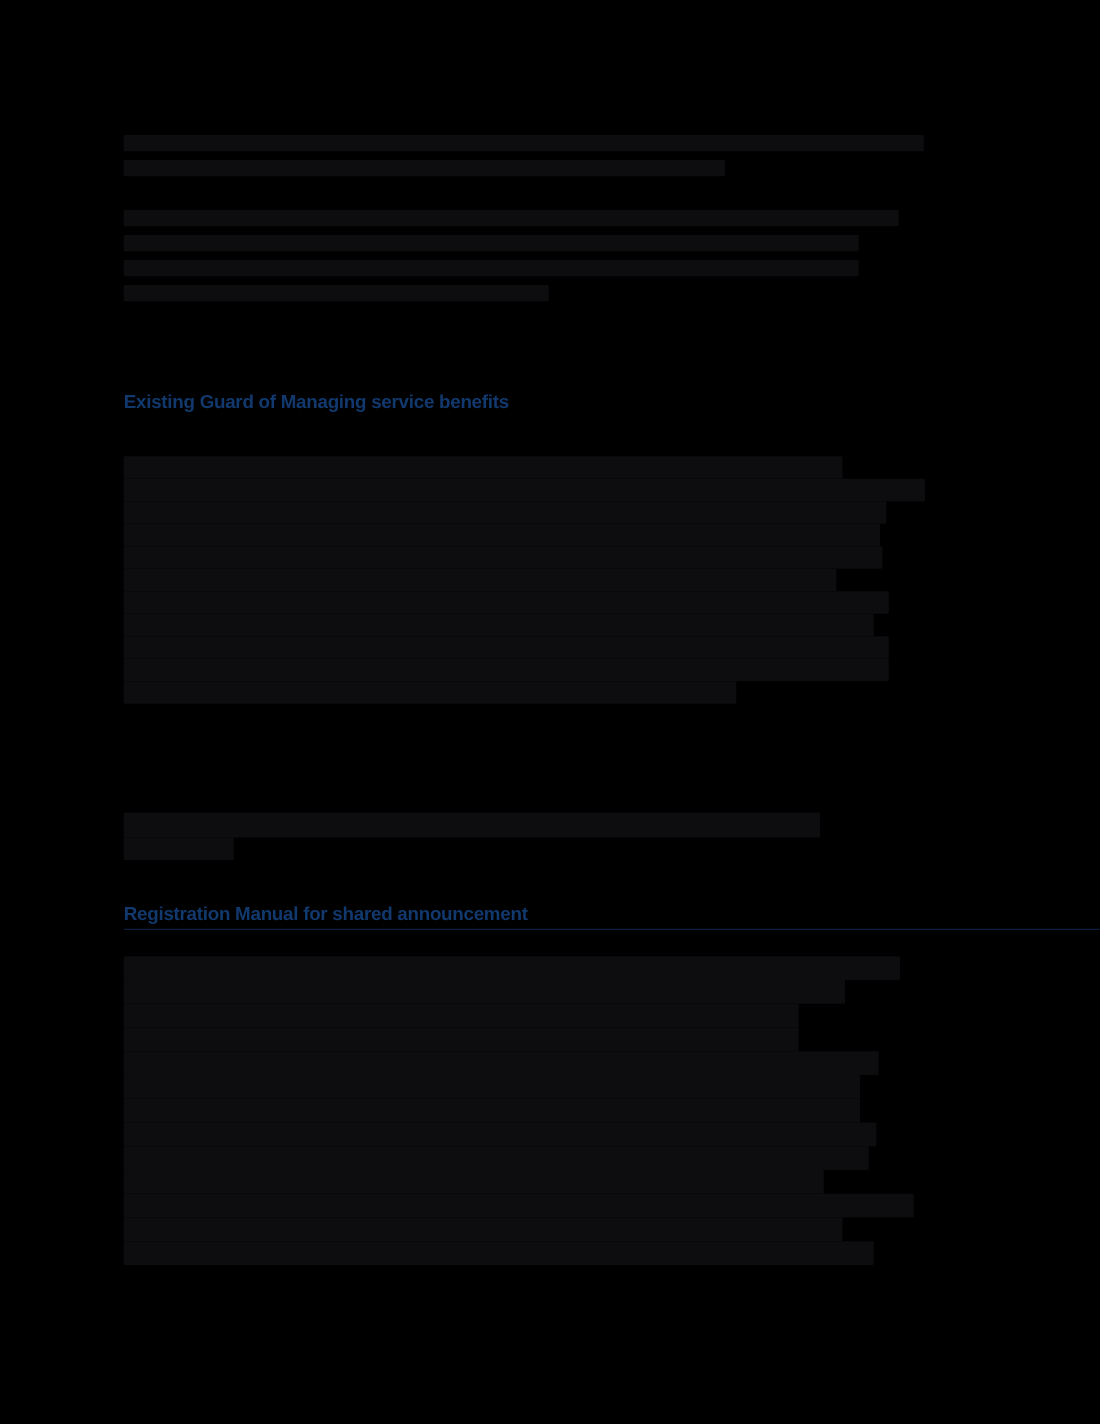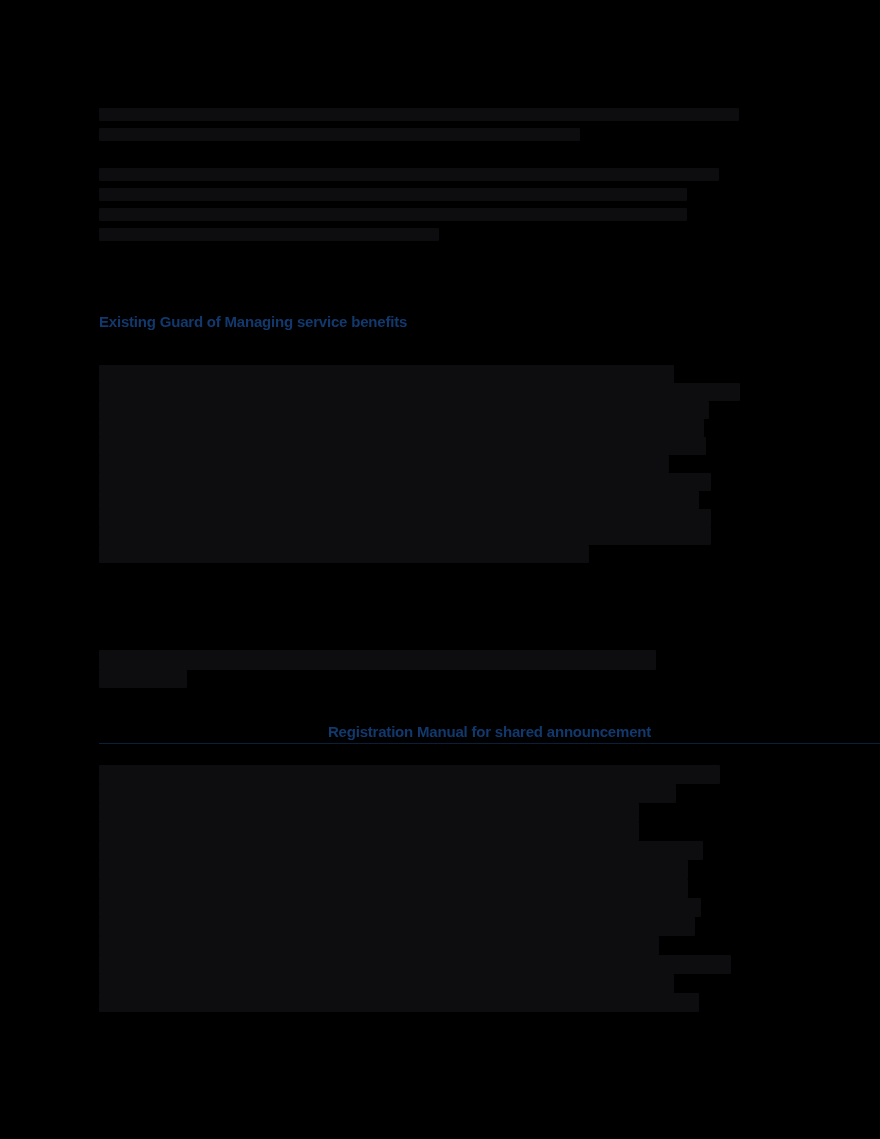--- a/index.html
+++ b/index.html
@@ -89,21 +89,21 @@
     <div class="blk" style="width:612px; height:18px;"></div>
     <div class="blk" style="width:490px; height:18px;"></div>
   </div>
 
 
   <div class="abs" style="left:99px; top:650px; width:700px;">
     <div class="blk" style="width:557px; height:20px;"></div>
     <div class="blk" style="width:88px; height:18px;"></div>
   </div>
 
-  <div class="abs" style="left:99px; top:723px; width:781px;text-align:center;">
+  <div class="abs" style="left:99px; top:723px; width:781px;">
     <div class="heading">Registration Manual for shared announcement</div>
     <div class="heading-rule"></div>
   </div>
 
   <div class="abs" style="left:99px; top:765px; width:700px;">
     <div class="blk" style="width:621px; height:19px;"></div>
     <div class="blk" style="width:577px; height:19px;"></div>
     <div class="blk" style="width:540px; height:19px;"></div>
     <div class="blk" style="width:540px; height:19px;"></div>
     <div class="blk" style="width:604px; height:19px;"></div>

